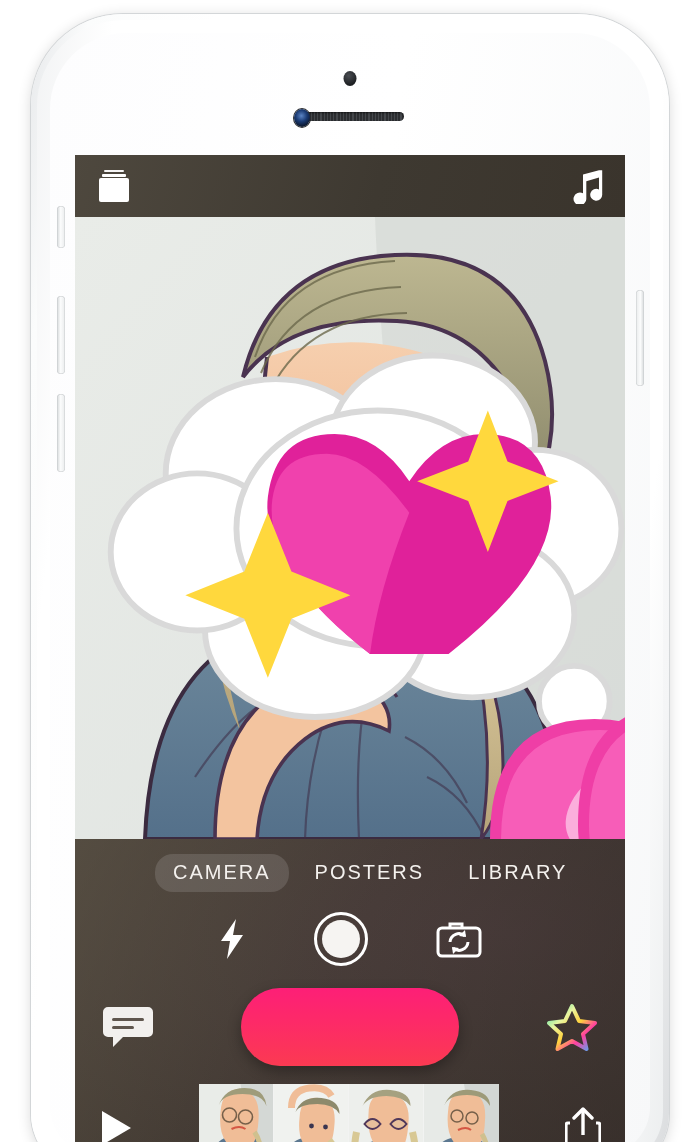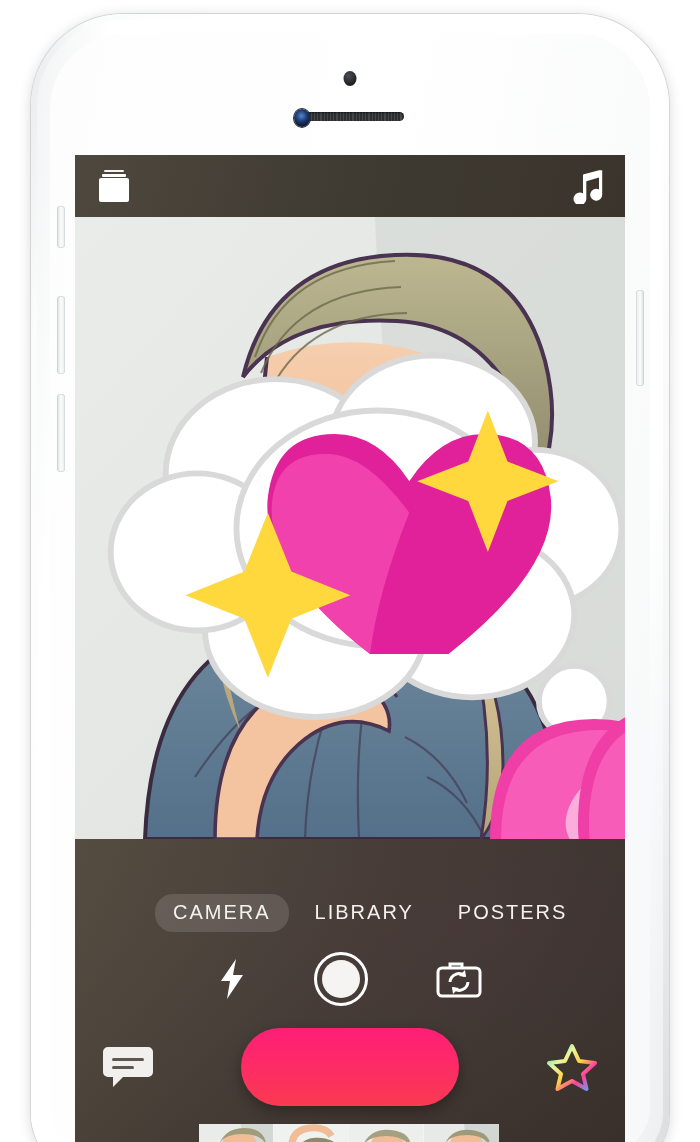--- a/index.html
+++ b/index.html
@@ -112,21 +112,21 @@
   .controls > *{ position:relative; z-index:2; }
 
   
   .tabs{
     display:flex; align-items:center; gap:8px;
     padding-top:15px; padding-left:80px;
   }
   .tab{
     color:#f4f1ee; font-size:20px; letter-spacing:2.0px;
     padding:7px 18px 8px; border-radius:18px;
-    font-family:"Liberation Sans", sans-serif; cursor:pointer; white-space:nowrap;margin-top:40px;
+    font-family:"Liberation Sans", sans-serif; cursor:pointer; white-space:nowrap;
   }
   .tab.active{ background:rgba(255,255,255,.13); }
 
   
   .camrow{
     display:flex; align-items:center; justify-content:center;
     gap:68px; margin-top:20px;
   }
   .ic-flash{ width:28px; height:40px; cursor:pointer; }
   .shutter{
@@ -306,22 +306,22 @@
         <path d="M50 92 Q6 58 6 34 Q6 12 25 12 Q42 12 50 30 Q58 12 75 12 Q94 12 94 34 Q94 58 50 92 Z" fill="#ef3ea6"></path>
         <path d="M50 92 Q8 58 8 34 Q8 14 26 14 Q42 14 50 31 Q40 55 50 92 Z" fill="#f968bd" opacity=".75"></path>
         <ellipse cx="31" cy="28" rx="12" ry="8" fill="#ffffff" opacity=".5" transform="rotate(-28 31 28)"></ellipse>
       </svg>
     </div>
 
     <div class="controls">
 
       <div class="tabs">
         <div class="tab active">CAMERA</div>
+        <div class="tab">POSTERS</div>
         <div class="tab">LIBRARY</div>
-        <div class="tab">POSTERS</div>
       </div>
 
       <div class="camrow">
         <svg class="ic-flash" viewBox="0 0 28 40">
           <path d="M18 0 L3 22 H12 L9 40 L25 16 H15 Z" fill="#ffffff"></path>
         </svg>
 
         <div class="shutter">
           <i></i>
         </div>

